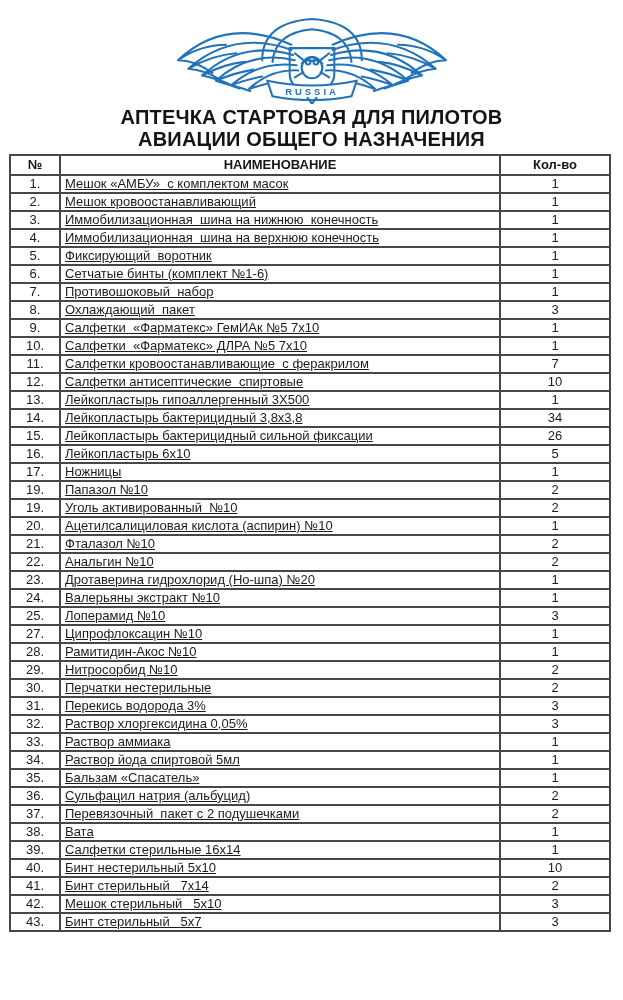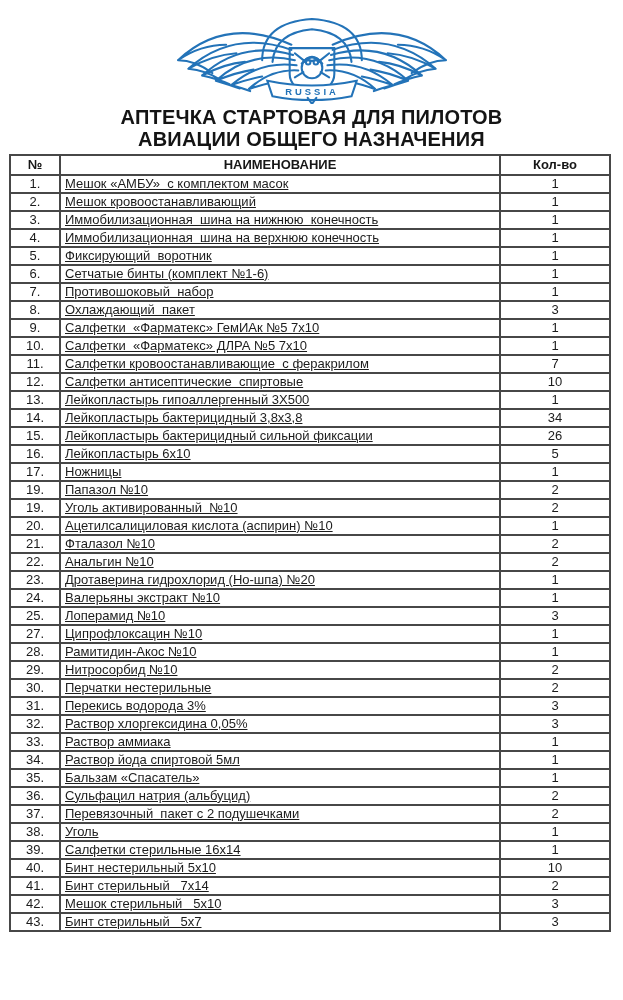--- a/index.html
+++ b/index.html
@@ -286,21 +286,21 @@
           <td class="col-name">Сульфацил натрия (альбуцид)</td>
           <td class="col-qty">2</td>
         </tr>
         <tr>
           <td class="col-num">37.</td>
           <td class="col-name">Перевязочный  пакет с 2 подушечками</td>
           <td class="col-qty">2</td>
         </tr>
         <tr>
           <td class="col-num">38.</td>
-          <td class="col-name">Уголь</td>
+          <td class="col-name">Вата</td>
           <td class="col-qty">1</td>
         </tr>
         <tr>
           <td class="col-num">39.</td>
           <td class="col-name">Салфетки стерильные 16х14</td>
           <td class="col-qty">1</td>
         </tr>
         <tr>
           <td class="col-num">40.</td>
           <td class="col-name">Бинт нестерильный 5х10</td>

